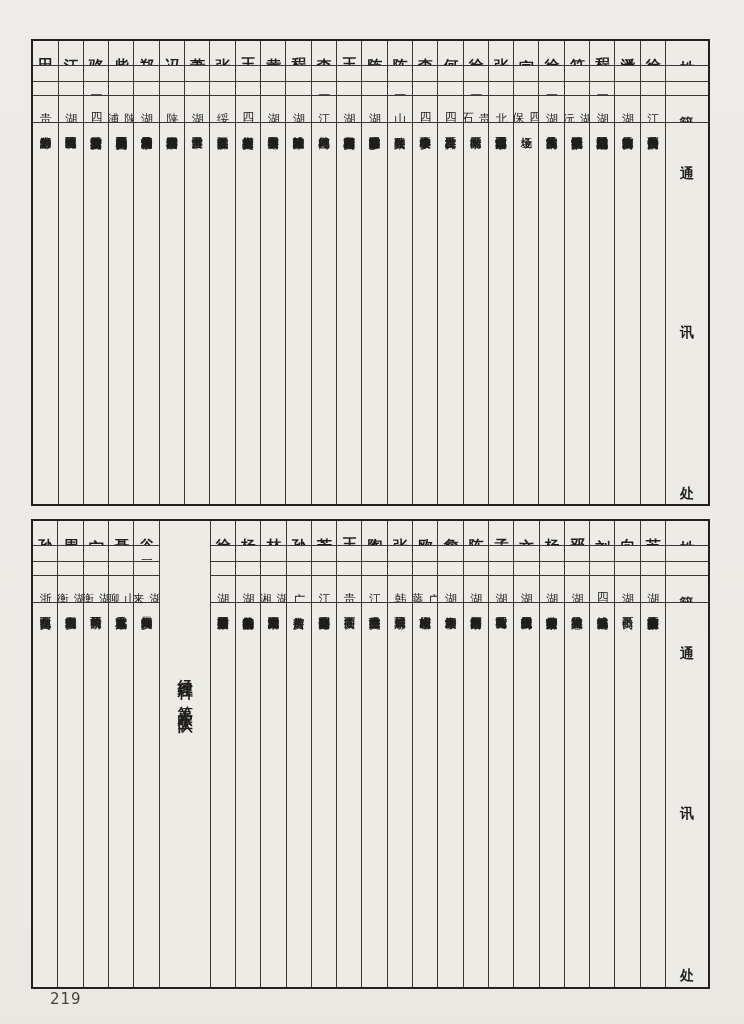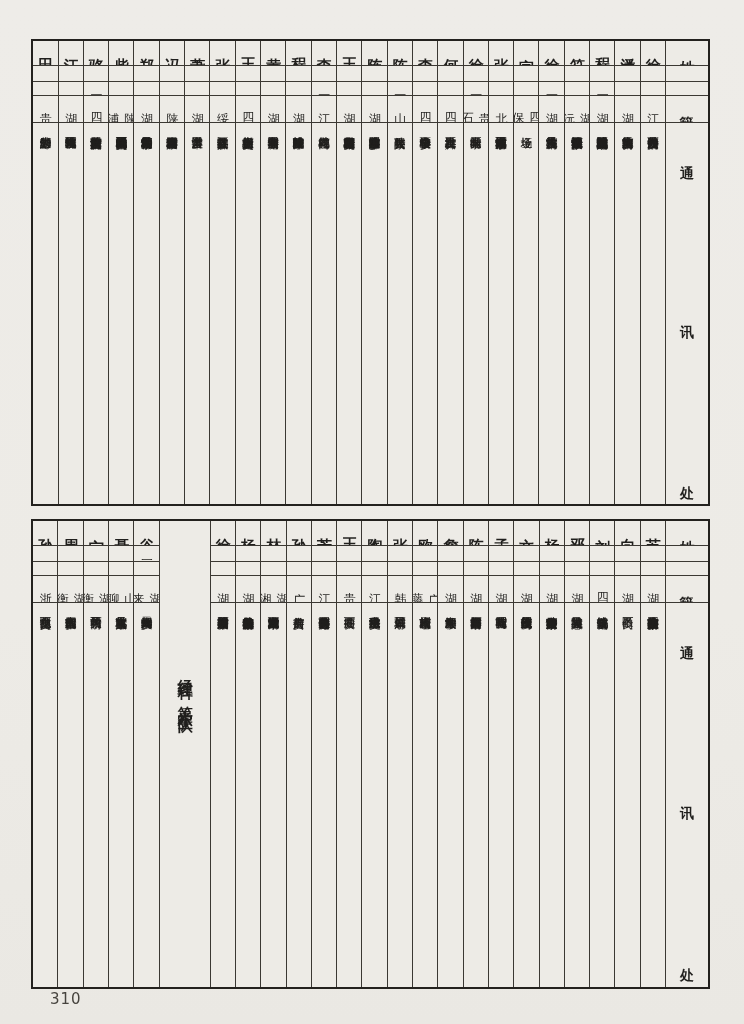--- a/index.html
+++ b/index.html
@@ -926,14 +926,14 @@
         </div>
         <div class="cell native">
           <span>浙江</span>
         </div>
         <div class="cell addr">
           <span>富阳县龙门交可也</span>
         </div>
       </div>
     </div>
 
-  <div class="pagenum">310</div>
+  <div class="pagenum">219</div>
 </div>
 
 </body></html>

